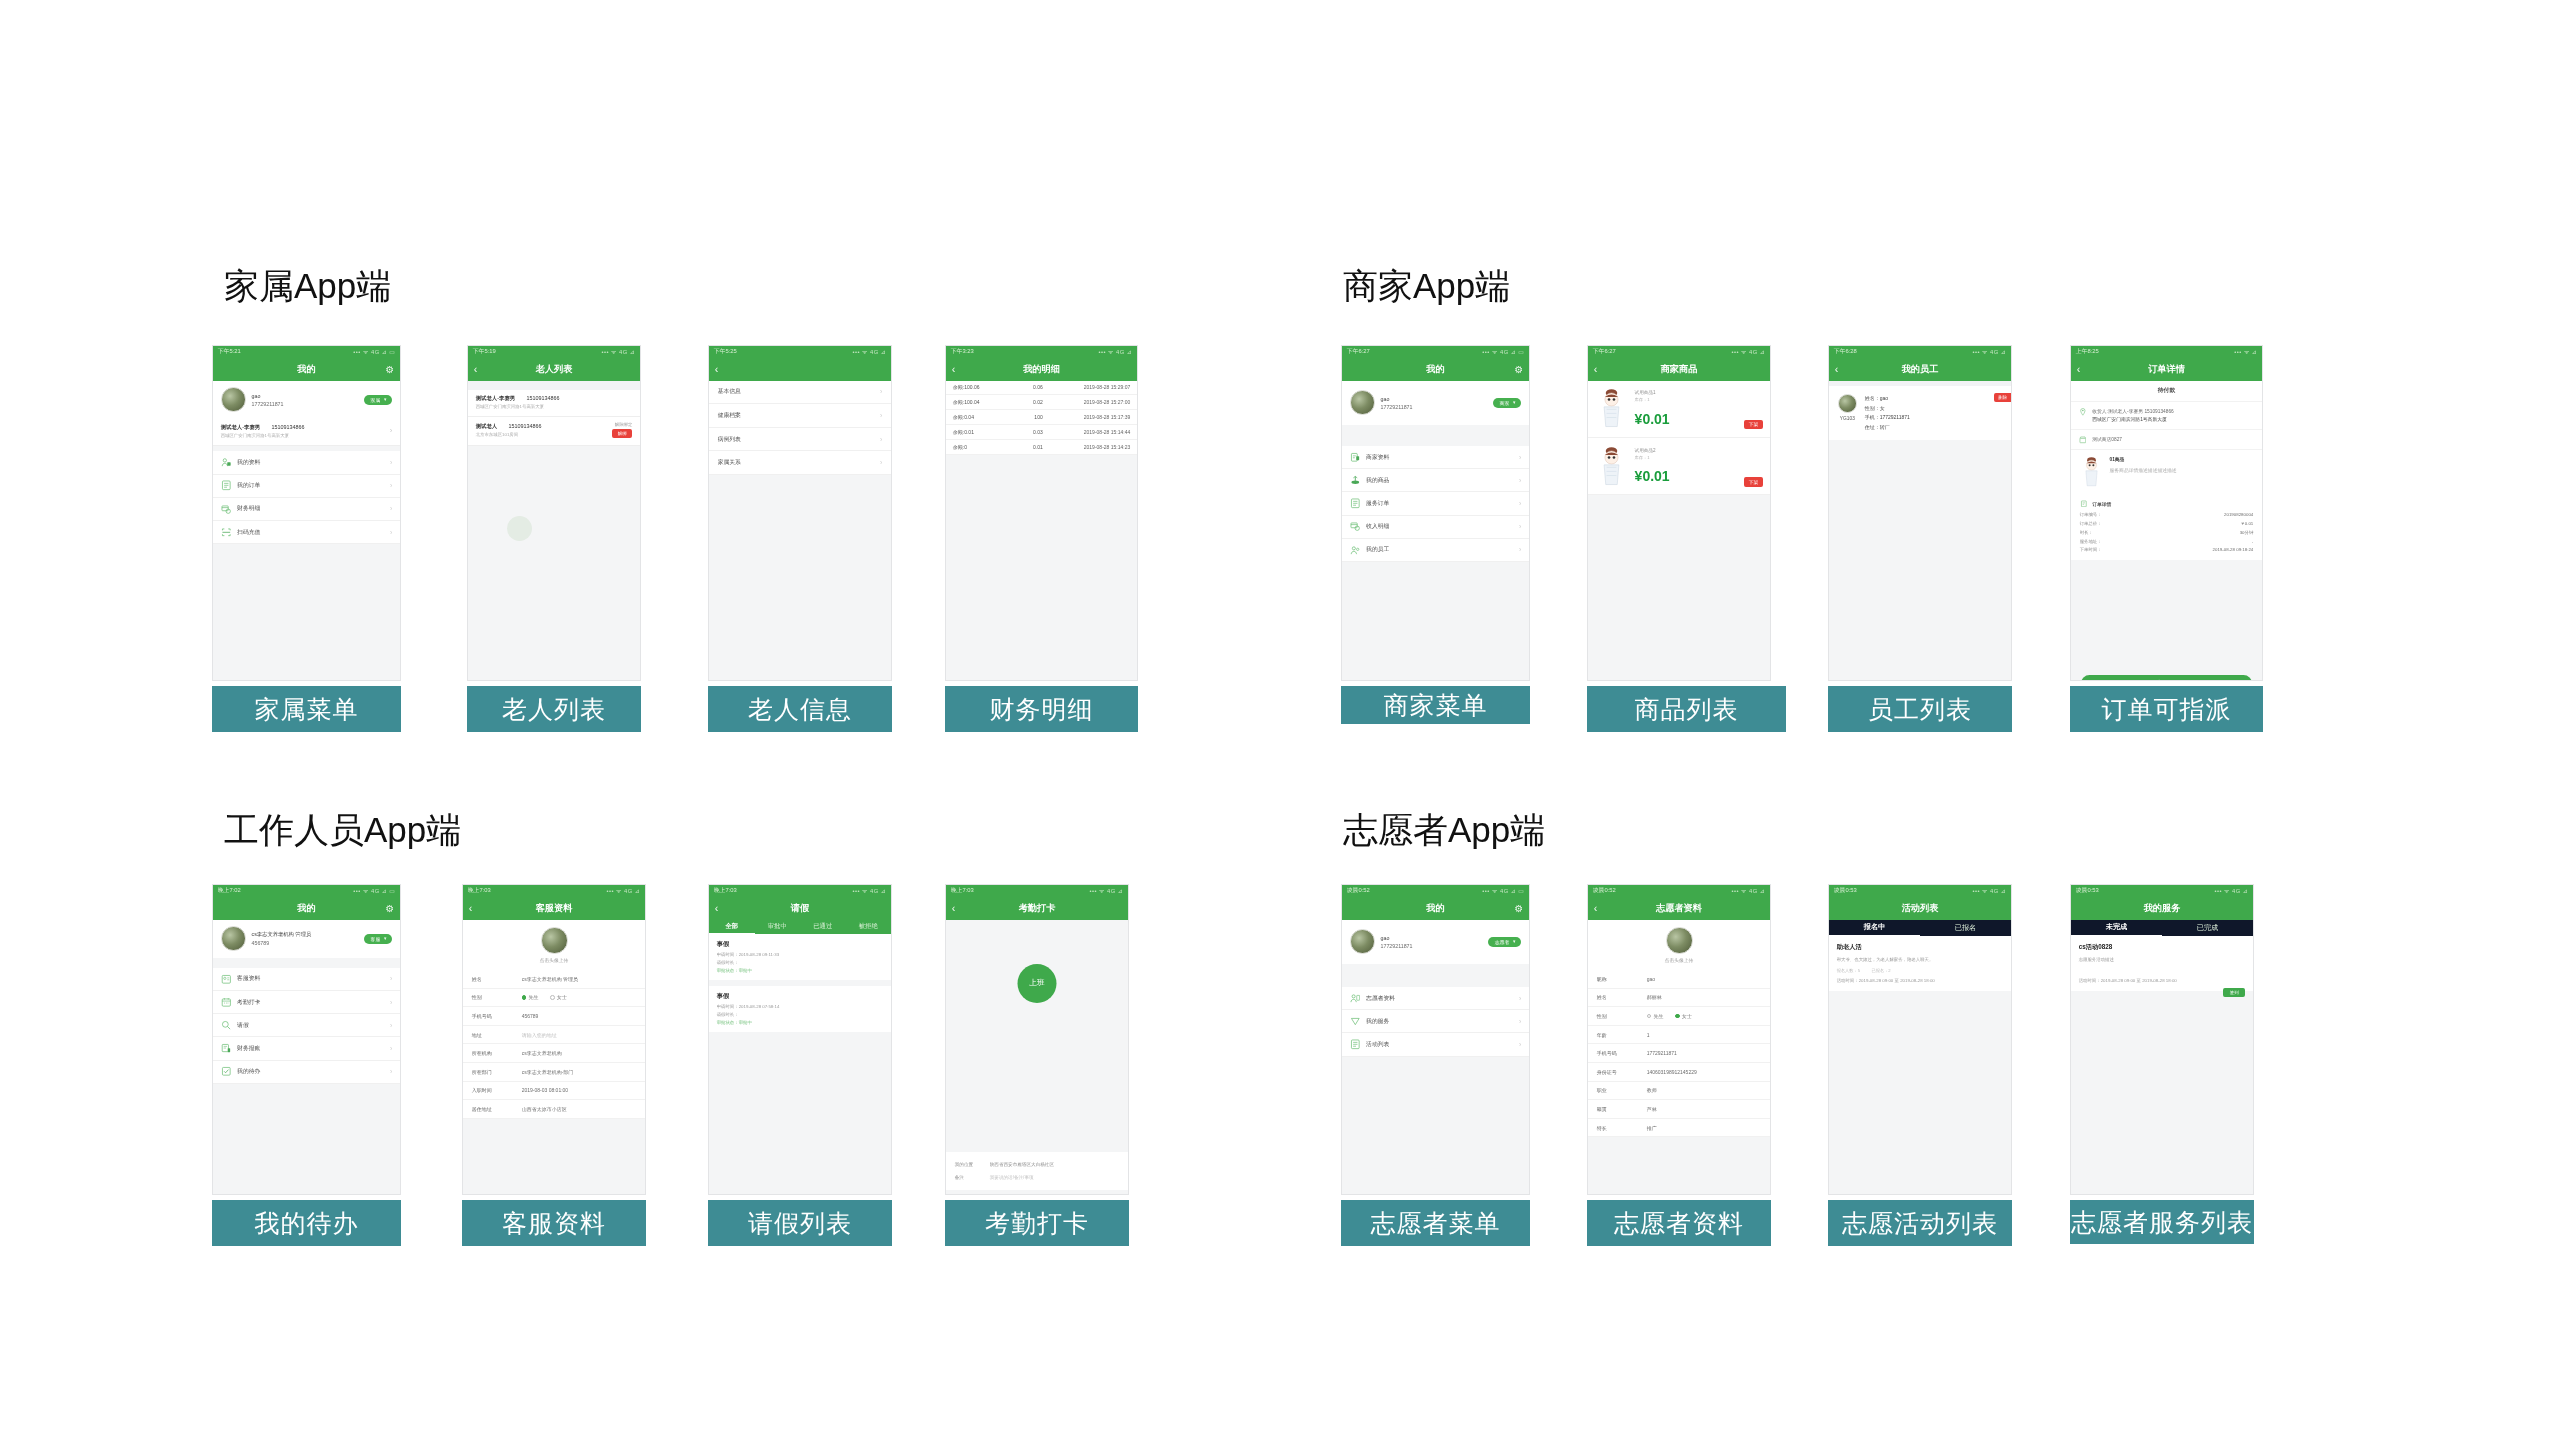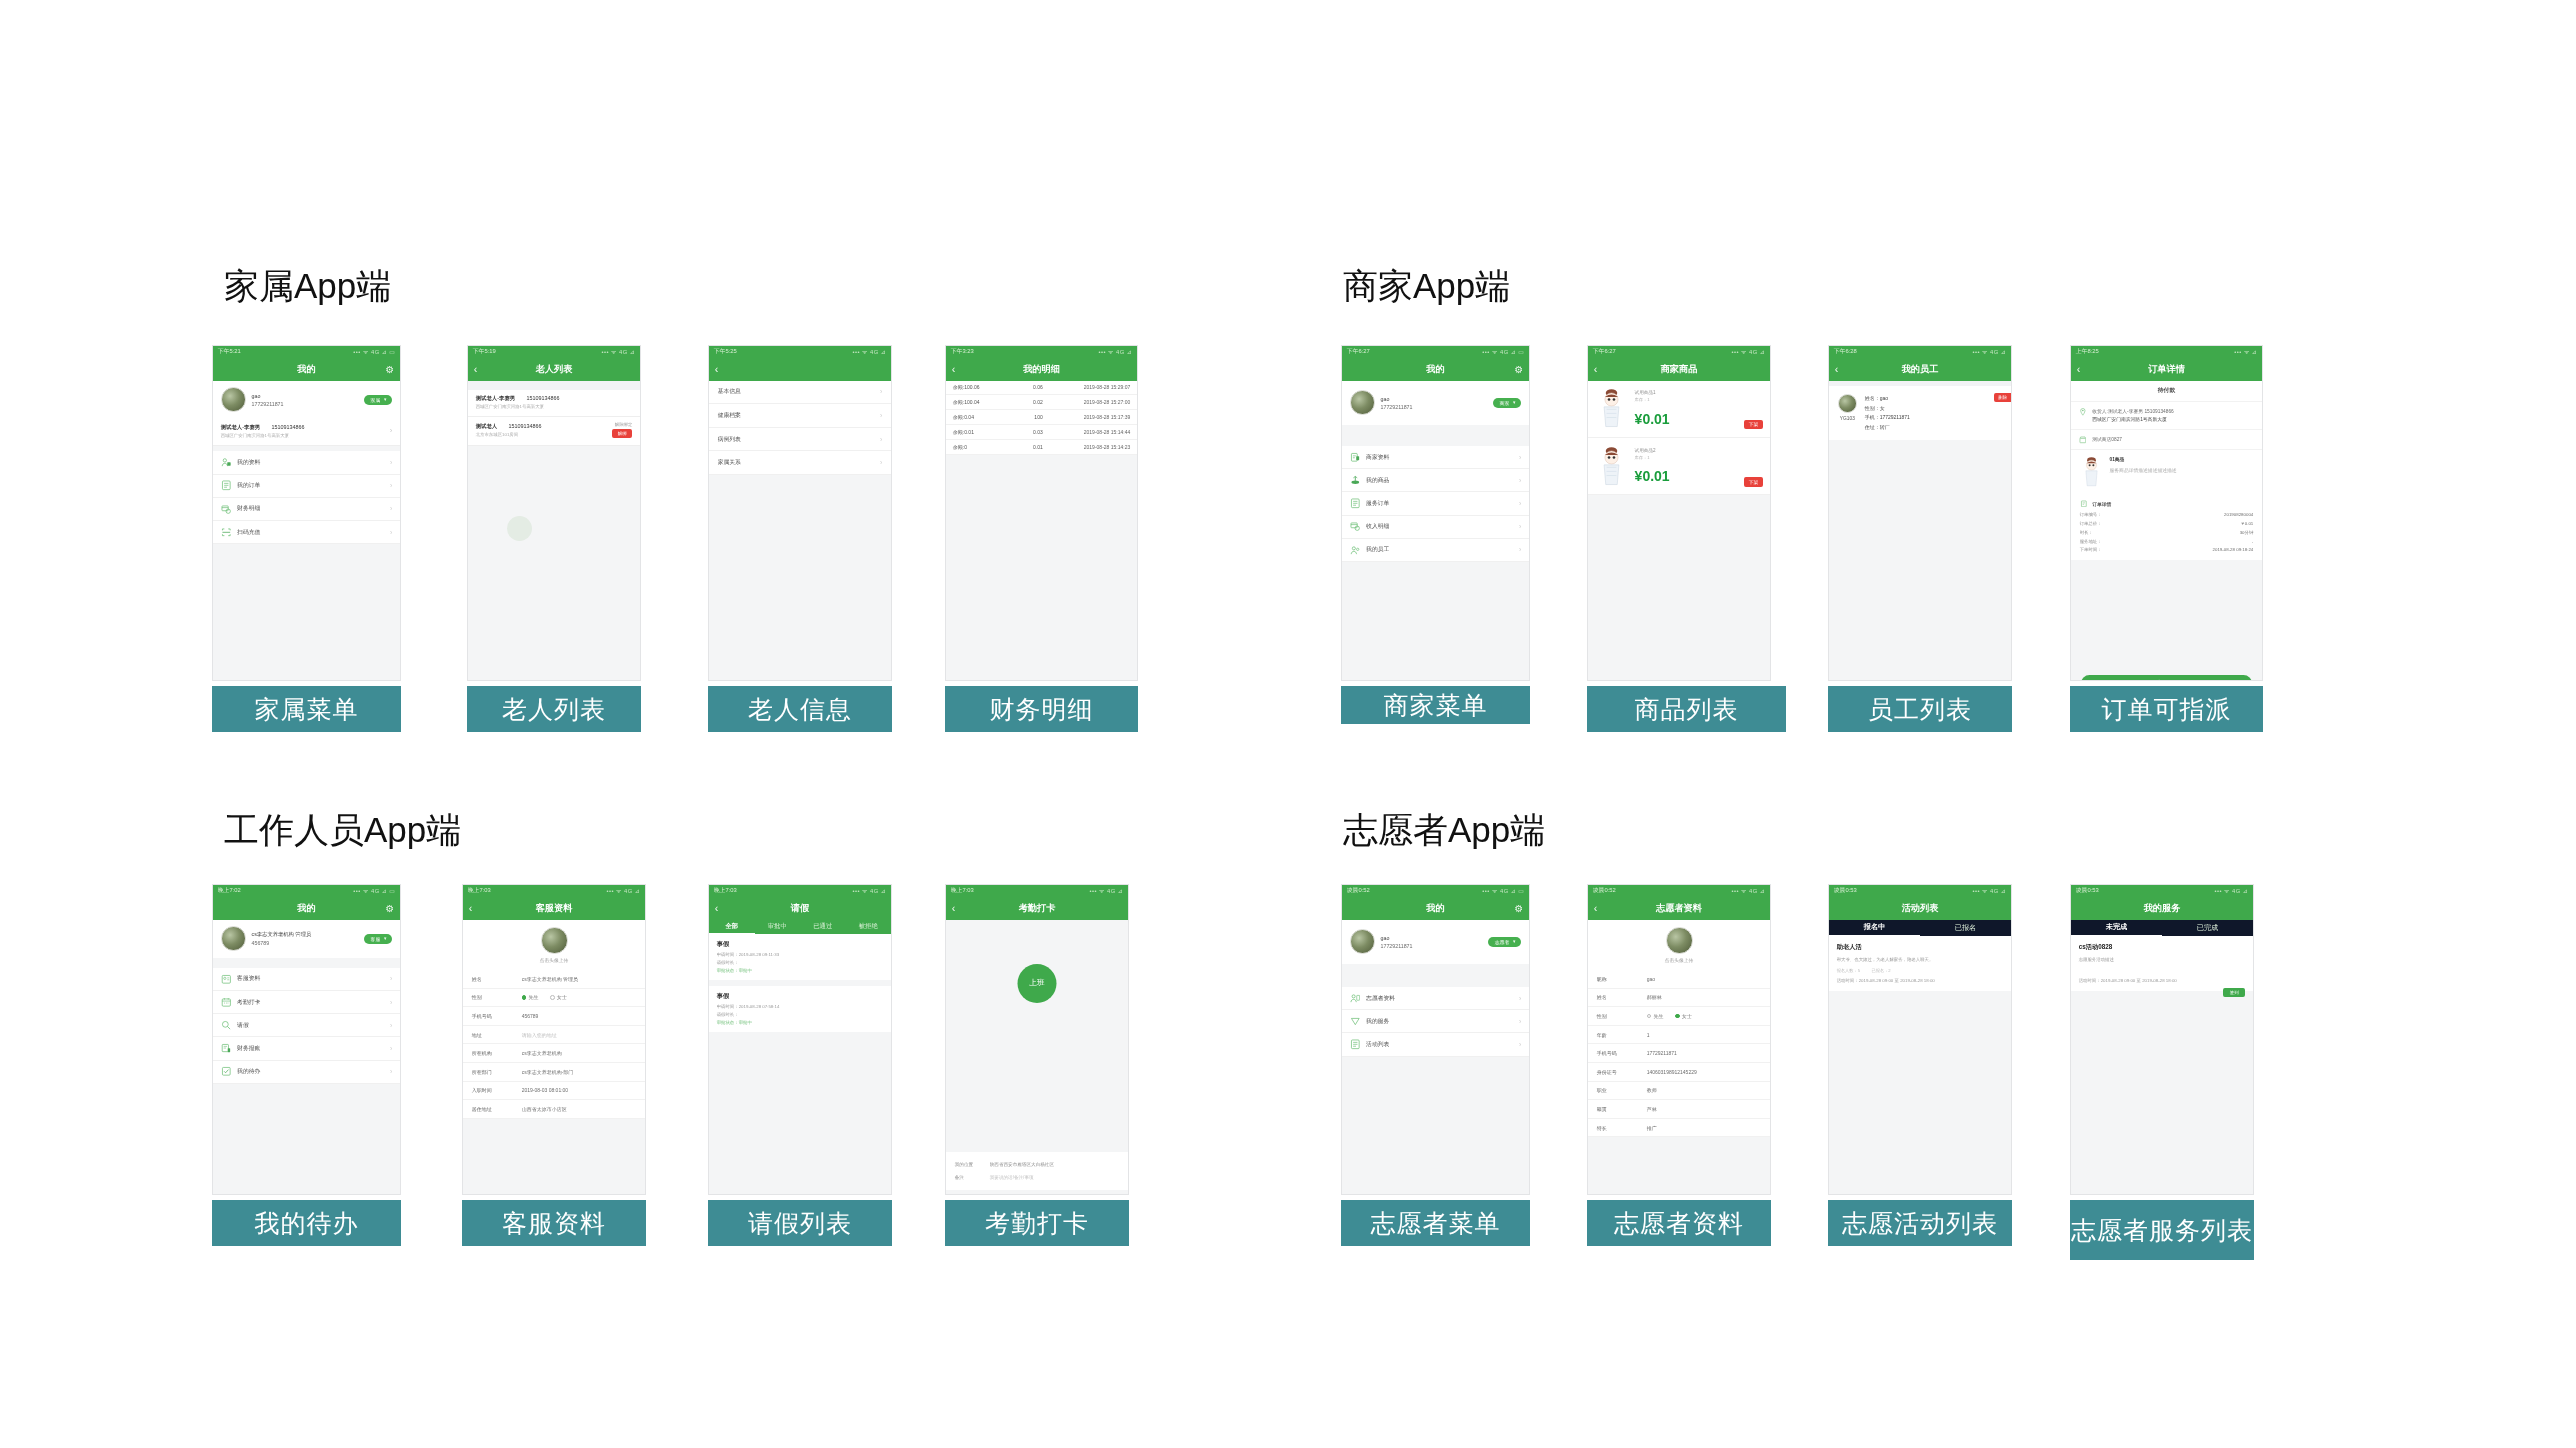--- a/index.html
+++ b/index.html
@@ -1028,16 +1028,16 @@
         <div class="ac-desc">志愿服务活动描述</div>
         <div class="ac-desc" style="margin-top:13.5px;">活动时间：2019-08-28 09:00 至 2019-08-28 18:00</div>
         <div class="ac-btn">签到</div>
       </div>
     </div>
   </div>
 
   <div class="caption" style="left:1341px;top:1200px;width:189px;height:46px;">志愿者菜单</div>
   <div class="caption" style="left:1587px;top:1200px;width:184px;height:46px;">志愿者资料</div>
   <div class="caption" style="left:1828px;top:1200px;width:184px;height:46px;">志愿活动列表</div>
-  <div class="caption" style="left:2070px;top:1200px;width:184px;height:60px;">志愿者服务列表</div>
+  <div class="caption" style="left:2070px;top:1200px;width:184px;height:44px;">志愿者服务列表</div>
 
 </div>
 
 
 </body></html>

